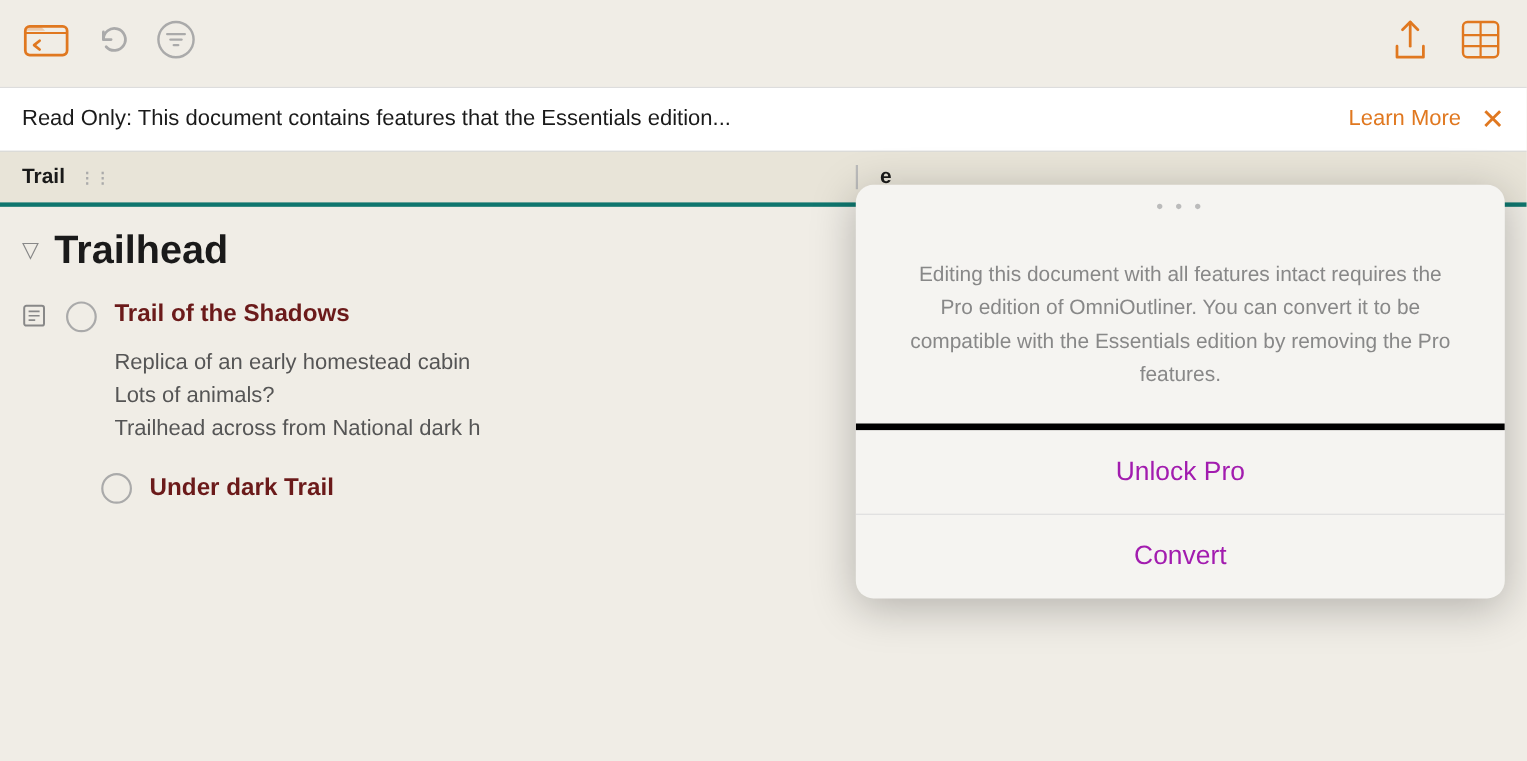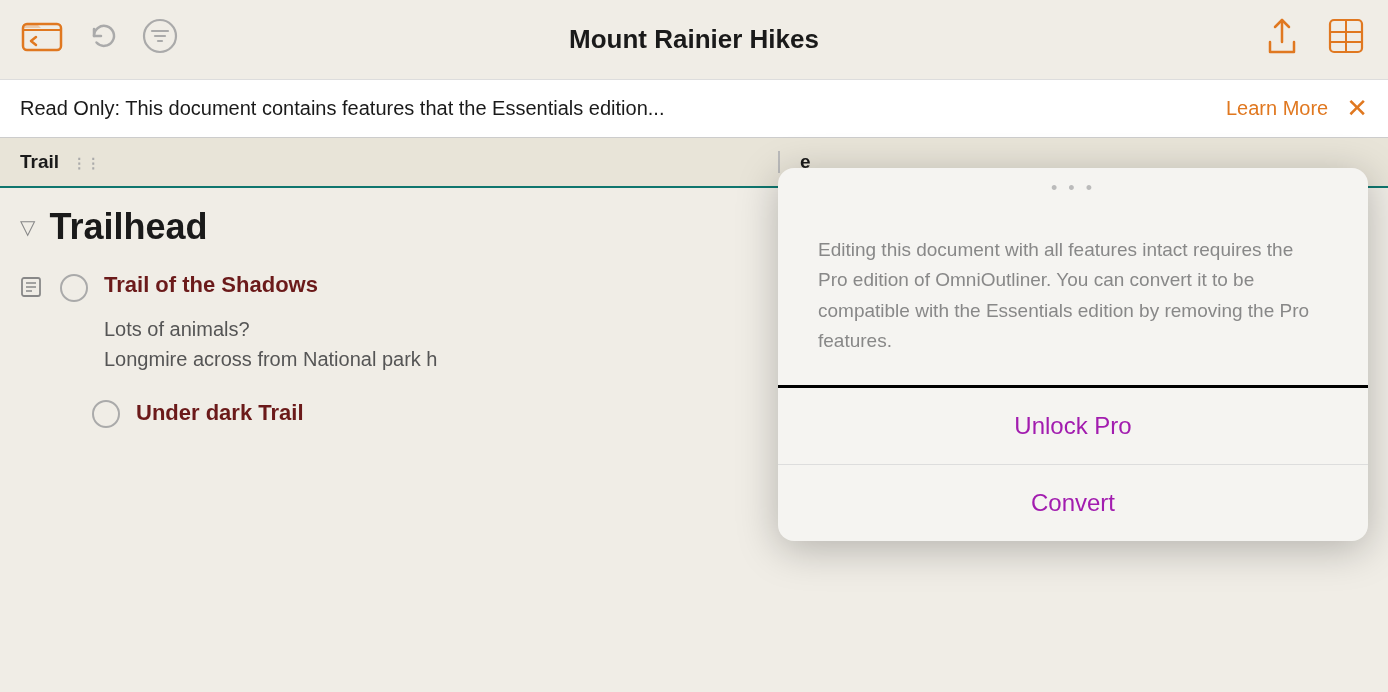--- a/index.html
+++ b/index.html
@@ -83,21 +83,21 @@
     .main-content {
       display: flex;
       height: calc(692px - 80px - 58px);
       position: relative;
     }
 
     
     .column-header-row {
       display: flex;
       background: #e8e4d8;
-      border-bottom: 2px solid #0f766e;
+      border-bottom: 4px solid #0f766e;
       height: 50px;
       align-items: center;
     }
     .col-header-trail {
       padding: 0 20px;
       font-size: 19px;
       font-weight: 700;
       color: #1a1a1a;
       width: 780px;
       border-right: 2px solid #bbb;
@@ -186,24 +186,25 @@
       right: 20px;
       width: 590px;
       background: #f5f4f1;
       border-radius: 16px;
       box-shadow: 0 8px 40px rgba(0,0,0,0.25);
       pointer-events: all;
       overflow: hidden;
     }
     .popup-message {
       padding: 36px 40px 28px 40px;
+      text-align: center;
       font-size: 19px;
       color: #888;
       line-height: 1.6;
-      border-bottom: 3px solid #000000;
+      border-bottom: 6px solid #000000;
     }
     .popup-btn {
       display: block;
       width: 100%;
       padding: 24px 20px;
       text-align: center;
       font-size: 24px;
       color: #a21caf;
       background: transparent;
       border: none;
@@ -258,23 +259,20 @@
       </svg>
     </span>
     <span class="toolbar-icon">
       <svg width="40" height="40" viewBox="0 0 40 40" fill="none">
         <circle cx="20" cy="20" r="16" stroke="#aaa" stroke-width="2.2" fill="none"></circle>
         <line x1="12" y1="15" x2="28" y2="15" stroke="#aaa" stroke-width="2.2" stroke-linecap="round"></line>
         <line x1="15" y1="20" x2="25" y2="20" stroke="#aaa" stroke-width="2.2" stroke-linecap="round"></line>
         <line x1="18" y1="25" x2="22" y2="25" stroke="#aaa" stroke-width="2.2" stroke-linecap="round"></line>
       </svg>
     </span>
-  </div>
-  <div class="toolbar-center">
-    <span class="toolbar-title">Mount Rainier Hikes</span>
   </div>
   <div class="toolbar-right">
     <span class="toolbar-icon">
       <svg width="44" height="44" viewBox="0 0 44 44" fill="none">
         <path d="M22 6v22" stroke="#e07820" stroke-width="2.5" stroke-linecap="round"></path>
         <path d="M15 13l7-7 7 7" stroke="#e07820" stroke-width="2.5" stroke-linecap="round" stroke-linejoin="round" fill="none"></path>
         <path d="M10 28v10h24V28" stroke="#e07820" stroke-width="2.5" stroke-linecap="round" stroke-linejoin="round" fill="none"></path>
       </svg>
     </span>
     <span class="toolbar-icon">
@@ -319,22 +317,23 @@
             <rect x="2" y="2" width="18" height="18" rx="2" stroke="#888" stroke-width="1.8" fill="none"></rect>
             <line x1="6" y1="7" x2="16" y2="7" stroke="#888" stroke-width="1.5"></line>
             <line x1="6" y1="11" x2="16" y2="11" stroke="#888" stroke-width="1.5"></line>
             <line x1="6" y1="15" x2="12" y2="15" stroke="#888" stroke-width="1.5"></line>
           </svg>
         </span>
         <div class="trail-radio"></div>
         <span class="trail-name">Trail of the Shadows</span>
       </div>
       <div class="trail-description">
+        <div>Replica of an early homestead cabin</div>
         <div>Lots of animals?</div>
-        <div>Longmire across from National park h</div>
+        <div>Trailhead across from National dark h</div>
       </div>
     </div>
 
     <div class="under-dark-row">
       <div class="trail-radio"></div>
       <span class="trail-name">Under dark Trail</span>
     </div>
 
   </div>
 

